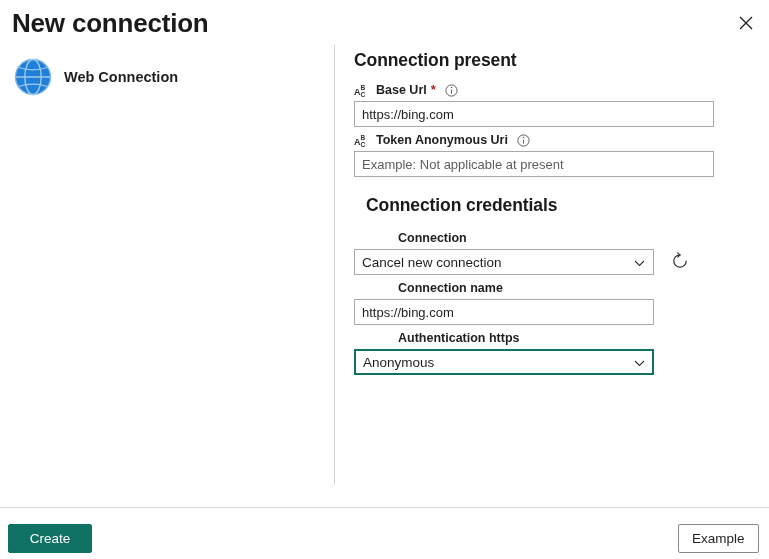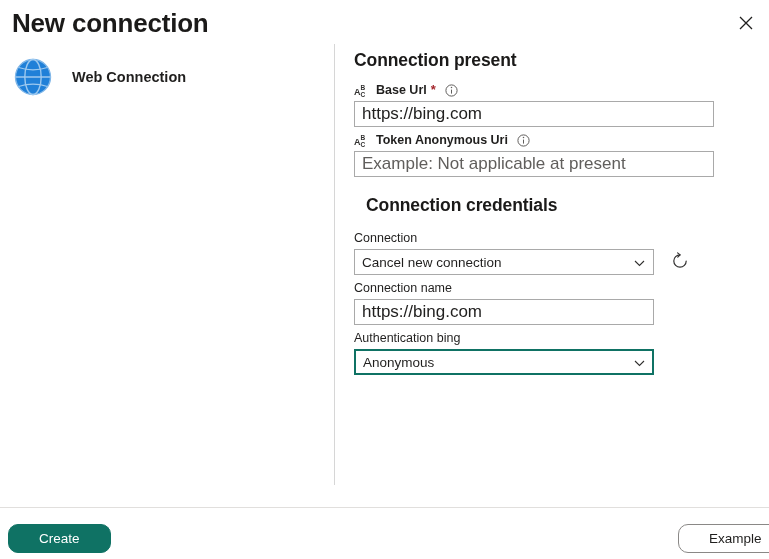--- a/index.html
+++ b/index.html
@@ -57,21 +57,21 @@
     top: 44px;
     width: 334px;
     height: 441px;
   }
   .connector-item {
     position: absolute;
     left: 8px;
     top: 10px;
     display: flex;
     align-items: center;
-    gap: 20px;
+    gap: 12px;
     padding: 4px 6px;
     cursor: pointer;
   }
   .globe-icon {
     width: 38px;
     height: 38px;
     flex: 0 0 38px;
     display: block;
   }
   .connector-label {
@@ -119,25 +119,26 @@
     gap: 5px;
     font-size: 12.5px;
     font-weight: 600;
     color: #201f1e;
     margin-bottom: 3px;
     white-space: nowrap;
     line-height: 16px;
   }
   .field-label-plain {
     font-size: 12.5px;
-    font-weight: 400;
+    font-weight: 700;
     color: #201f1e;
     margin-bottom: 3px;
     white-space: nowrap;
     line-height: 16px;
+    margin-left: 44px;
   }
   .abc-icon {
     width: 17px;
     height: 14px;
     flex: 0 0 17px;
     display: block;
   }
   .required-star {
     color: #a4262c;
     font-size: 13px;
@@ -152,21 +153,21 @@
     margin-left: 4px;
     cursor: pointer;
   }
 
   .text-input {
     width: 360px;
     height: 26px;
     border: 1px solid #a9a9a9;
     background: #ffffff;
     font-family: "Liberation Sans", sans-serif;
-    font-size: 17px;
+    font-size: 13px;
     color: #201f1e;
     padding: 0 7px;
     outline: none;
     border-radius: 0;
   }
   .text-input::placeholder { color: #605e5c; opacity: 1; }
 
   .select-wrap {
     position: relative;
     width: 300px;
@@ -224,23 +225,23 @@
     top: 507px;
     width: 769px;
     height: 1px;
     background: #e1dfdd;
   }
   .btn {
     position: absolute;
     font-family: "Liberation Sans", sans-serif;
     font-size: 13.5px;
     height: 29px;
-    border-radius: 10px;
-    cursor: pointer;
-    padding: 0 30px;
+    border-radius: 2px;
+    cursor: pointer;
+    padding: 0 13px;
     line-height: 1;
   }
   .btn-create {
     left: 8px;
     top: 524px;
     min-width: 84px;
     background: #0f7264;
     border: 1px solid #0f7264;
     color: #ffffff;
     font-weight: 400;
@@ -357,21 +358,21 @@
       </button>
     </div>
   </div>
 
   <div class="field" style="top:236px;">
     <div class="field-label-plain">Connection name</div>
     <input class="text-input input-300" type="text" value="https://bing.com" style="">
   </div>
 
   <div class="field" style="top:286px;">
-    <div class="field-label-plain">Authentication bing</div>
+    <div class="field-label-plain">Authentication https</div>
     <div class="select-wrap">
       <div class="select-box focused">
         <span>Anonymous</span>
       </div>
       <span class="chevron">
         <svg width="13" height="13" viewBox="0 0 13 13" aria-hidden="true">
           <path d="M2 4.5 L6.5 9 L11 4.5" fill="none" stroke="#323130" stroke-width="1.1"></path>
         </svg>
       </span>
     </div>

